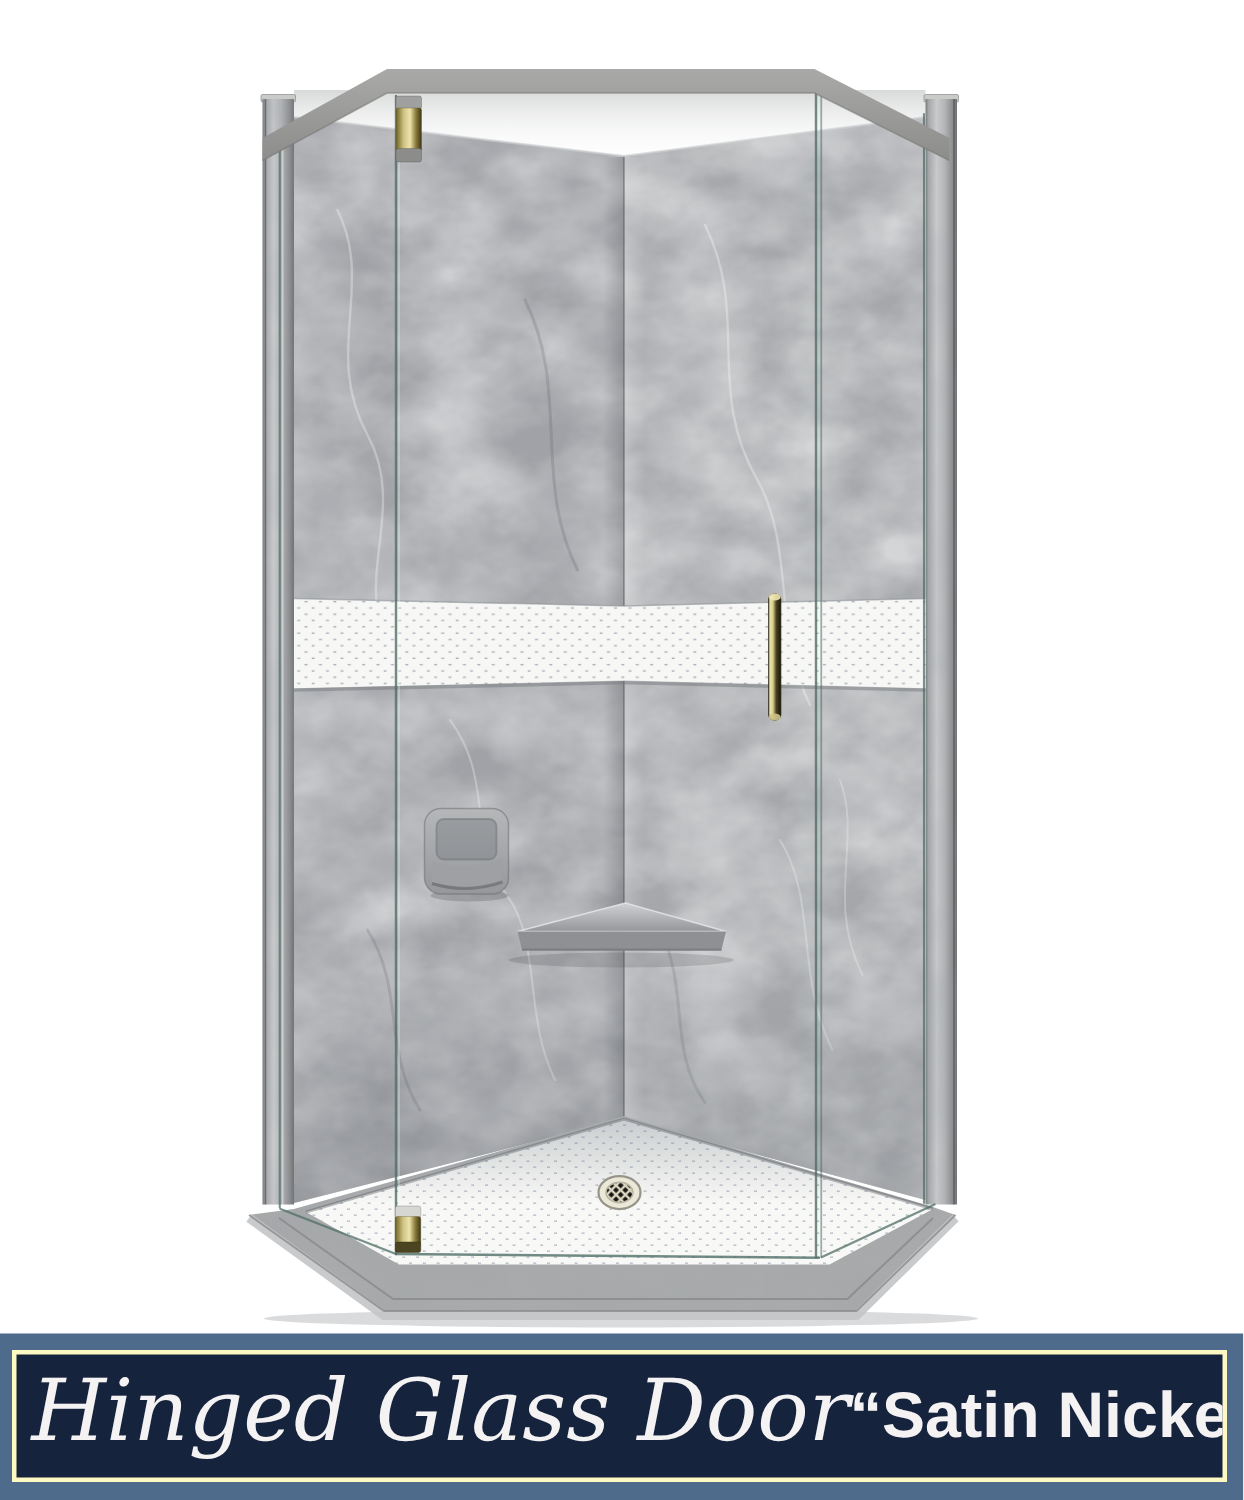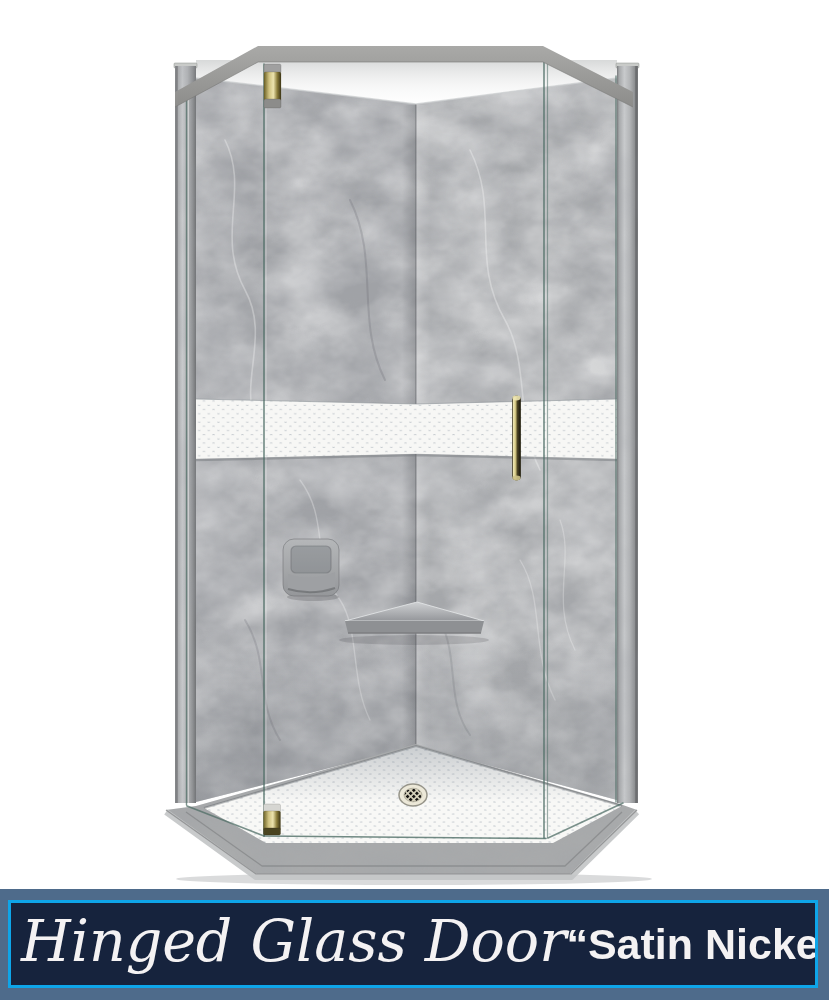--- a/index.html
+++ b/index.html
@@ -1,21 +1,21 @@
 <!DOCTYPE html>
 <html><head>
 <meta charset="utf-8">
 <style>
   html,body{margin:0;padding:0;background:#ffffff;}
   .stage{position:relative;width:829px;height:1000px;background:#ffffff;overflow:hidden;
          font-family:"Liberation Sans",sans-serif;}
   .shower-svg{position:absolute;left:0;top:0;}
   .banner{position:absolute;left:0;top:889px;width:829px;height:111px;background:#4e6b8b;
           box-sizing:border-box;padding:11px 11px 12px 8px;}
-  .banner-frame{width:100%;height:100%;background:#16233d;border:3px solid #0ea5e9;
+  .banner-frame{width:100%;height:100%;background:#16233d;border:3px solid #fef9c3;
           box-sizing:border-box;display:flex;align-items:center;justify-content:space-between;
           padding:0 6px 0 10px;overflow:hidden;}
   .script-text{font-family:"DejaVu Serif","Liberation Serif",serif;font-style:italic;
           font-size:57px;color:#f4f2f3;white-space:nowrap;letter-spacing:0px;
           transform:translateY(-3px);}
   .finish-text{font-family:"Liberation Sans",sans-serif;font-weight:bold;font-size:43px;
           color:#f4f2f3;white-space:nowrap;}
 </style>
 </head>
 <body>

